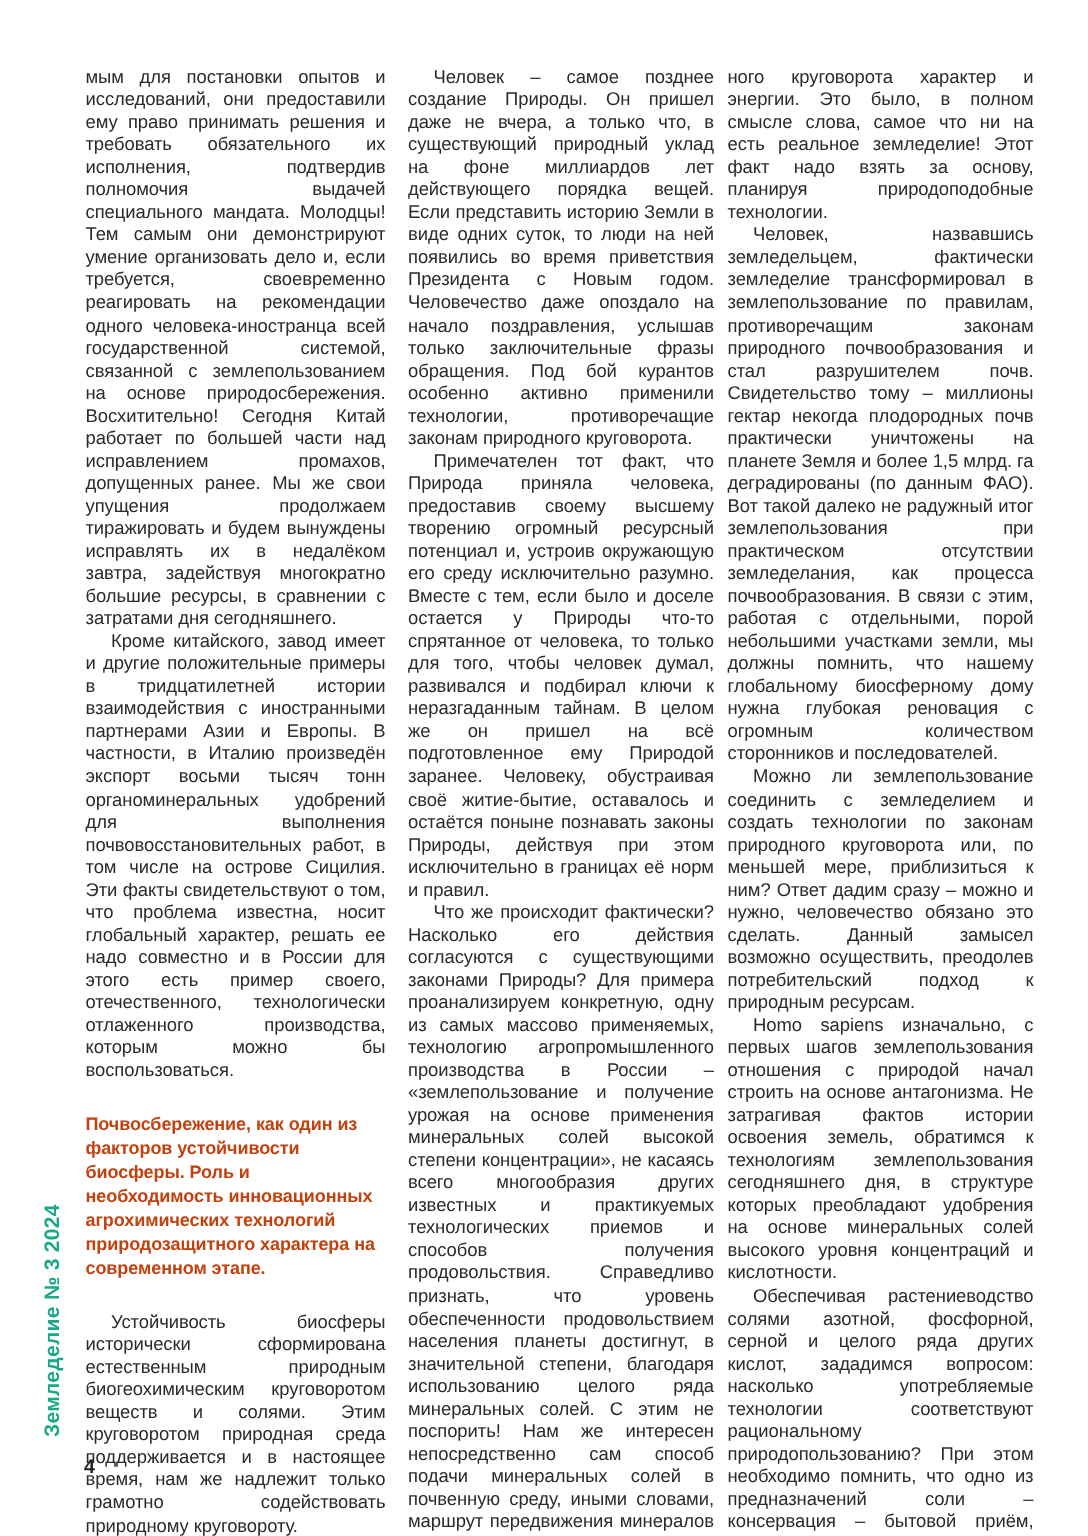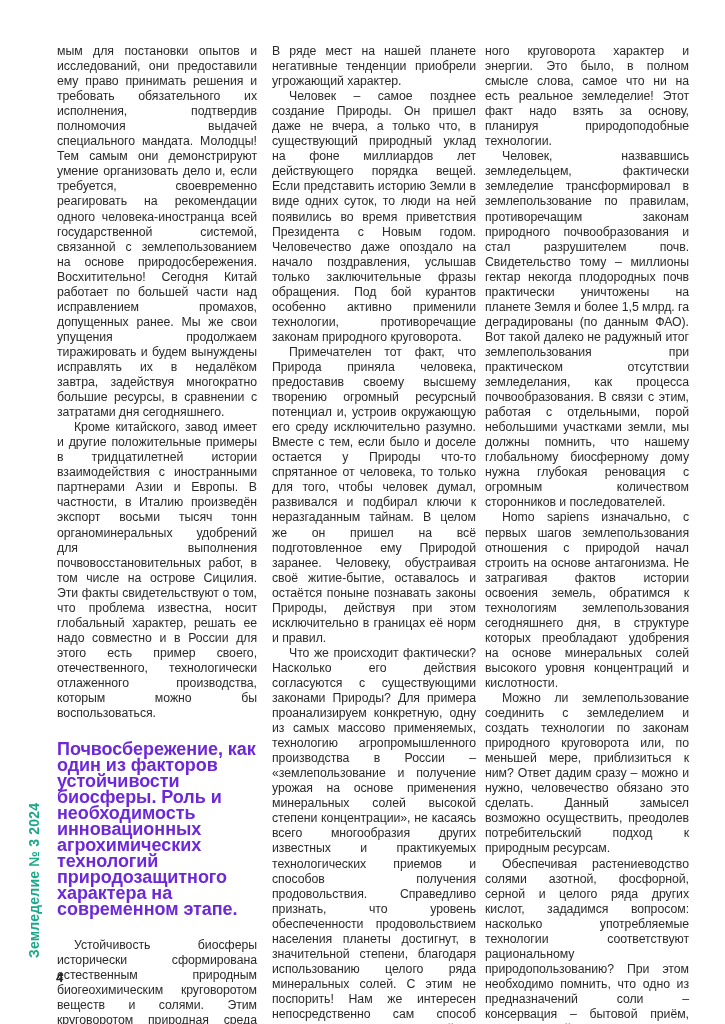--- a/index.html
+++ b/index.html
@@ -6,48 +6,47 @@
   body { width:725px; height:1024px; position:relative; overflow:hidden;
          font-family:"Liberation Sans", sans-serif; color:#2a2a2a; }
   .col { position:absolute; top:44px; font-size:12.3px; line-height:15.05px;
          text-align:justify; letter-spacing:-0.05px; }
   .col p { margin:0; text-indent:0; }
   .col p.ind { text-indent:17px; }
   #col1 { left:57px; width:200px; }
   #col2 { left:272px; width:204px; }
   #col3 { left:485px; width:204px; }
   .heading { font-weight:bold; text-align:left; margin:20px 0 21px 0 !important;
-             line-height:16px; font-size:18px; color:#6d28d9; }
+             line-height:16px; font-size:12px; color:#c2410c; }
   .vlabel { position:absolute; left:26px; top:958px; transform-origin:0 0;
             transform:rotate(-90deg); color:#1aa88a; font-weight:bold;
             font-size:14px; white-space:nowrap; letter-spacing:0.2px; }
   .pageno { position:absolute; left:56px; top:970px; font-weight:bold;
             font-size:13px; color:#222; }
 </style>
 </head>
 <body>
 
 <div class="col" id="col1">
   <p>мым для постановки опытов и исследований, они предоставили ему право принимать решения и требовать обязательного их исполнения, подтвердив полномочия выдачей специального мандата. Молодцы! Тем самым они демонстрируют умение организовать дело и, если требуется, своевременно реагировать на рекомендации одного человека-иностранца всей государственной системой, связанной с землепользованием на основе природосбережения. Восхитительно! Сегодня Китай работает по большей части над исправлением промахов, допущенных ранее. Мы же свои упущения продолжаем тиражировать и будем вынуждены исправлять их в недалёком завтра, задействуя многократно большие ресурсы, в сравнении с затратами дня сегодняшнего.</p>
   <p class="ind">Кроме китайского, завод имеет и другие положительные примеры в тридцатилетней истории взаимодействия с иностранными партнерами Азии и Европы. В частности, в Италию произведён экспорт восьми тысяч тонн органоминеральных удобрений для выполнения почвовосстановительных работ, в том числе на острове Сицилия. Эти факты свидетельствуют о том, что проблема известна, носит глобальный характер, решать ее надо совместно и в России для этого есть пример своего, отечественного, технологически отлаженного производства, которым можно бы воспользоваться.</p>
   <p class="heading">Почвосбережение, как один из факторов устойчивости биосферы. Роль и необходимость инновационных агрохимических технологий природозащитного характера на современном этапе.</p>
   <p class="ind">Устойчивость биосферы исторически сформирована естественным природным биогеохимическим круговоротом веществ и солями. Этим круговоротом природная среда поддерживается и в настоящее время, нам же надлежит только грамотно содействовать природному круговороту.</p>
 
 </div>
 
 <div class="col" id="col2">
-  <p>В ряде мест на нашей планете негативные тенденции приобрели угрожающий характер.</p>
   <p class="ind">Человек – самое позднее создание Природы. Он пришел даже не вчера, а только что, в существующий природный уклад на фоне миллиардов лет действующего порядка вещей. Если представить историю Земли в виде одних суток, то люди на ней появились во время приветствия Президента с Новым годом. Человечество даже опоздало на начало поздравления, услышав только заключительные фразы обращения. Под бой курантов особенно активно применили технологии, противоречащие законам природного круговорота.</p>
   <p class="ind">Примечателен тот факт, что Природа приняла человека, предоставив своему высшему творению огромный ресурсный потенциал и, устроив окружающую его среду исключительно разумно. Вместе с тем, если было и доселе остается у Природы что-то спрятанное от человека, то только для того, чтобы человек думал, развивался и подбирал ключи к неразгаданным тайнам. В целом же он пришел на всё подготовленное ему Природой заранее. Человеку, обустраивая своё житие-бытие, оставалось и остаётся поныне познавать законы Природы, действуя при этом исключительно в границах её норм и правил.</p>
   <p class="ind">Что же происходит фактически? Насколько его действия согласуются с существующими законами Природы? Для примера проанализируем конкретную, одну из самых массово применяемых, технологию агропромышленного производства в России – «землепользование и получение урожая на основе применения минеральных солей высокой степени концентрации», не касаясь всего многообразия других известных и практикуемых технологических приемов и способов получения продовольствия. Справедливо признать, что уровень обеспеченности продовольствием населения планеты достигнут, в значительной степени, благодаря использованию целого ряда минеральных солей. С этим не поспорить! Нам же интересен непосредственно сам способ подачи минеральных солей в почвенную среду, иными словами, маршрут передвижения минералов к растительной клетке, где и происходит биосинтез.</p>
 
 </div>
 
 <div class="col" id="col3">
   <p>ного круговорота характер и энергии. Это было, в полном смысле слова, самое что ни на есть реальное земледелие! Этот факт надо взять за основу, планируя природоподобные технологии.</p>
   <p class="ind">Человек, назвавшись земледельцем, фактически земледелие трансформировал в землепользование по правилам, противоречащим законам природного почвообразования и стал разрушителем почв. Свидетельство тому – миллионы гектар некогда плодородных почв практически уничтожены на планете Земля и более 1,5 млрд. га деградированы (по данным ФАО). Вот такой далеко не радужный итог землепользования при практическом отсутствии земледелания, как процесса почвообразования. В связи с этим, работая с отдельными, порой небольшими участками земли, мы должны помнить, что нашему глобальному биосферному дому нужна глубокая реновация с огромным количеством сторонников и последователей.</p>
+  <p class="ind">Можно ли землепользование соединить с земледелием и создать технологии по законам природного круговорота или, по меньшей мере, приблизиться к ним? Ответ дадим сразу – можно и нужно, человечество обязано это сделать. Данный замысел возможно осуществить, преодолев потребительский подход к природным ресурсам.</p>
   <p class="ind">Homo sapiens изначально, с первых шагов землепользования отношения с природой начал строить на основе антагонизма. Не затрагивая фактов истории освоения земель, обратимся к технологиям землепользования сегодняшнего дня, в структуре которых преобладают удобрения на основе минеральных солей высокого уровня концентраций и кислотности.</p>
-  <p class="ind">Можно ли землепользование соединить с земледелием и создать технологии по законам природного круговорота или, по меньшей мере, приблизиться к ним? Ответ дадим сразу – можно и нужно, человечество обязано это сделать. Данный замысел возможно осуществить, преодолев потребительский подход к природным ресурсам.</p>
   <p class="ind">Обеспечивая растениеводство солями азотной, фосфорной, серной и целого ряда других кислот, зададимся вопросом: насколько употребляемые технологии соответствуют рациональному природопользованию? При этом необходимо помнить, что одно из предназначений соли – консервация – бытовой приём, уничтожающий живую клетку методом обезвоживания (известная реакция клеточной мембраны на водные растворы повышенной концентрации). Наша же цель при использовании удобрений иного характера – дать импульс и развитие живому организму, а не приостановить его существование. Принцип влияния на клеточную мембрану остаётся неизменным, в независимости от того, какая соль будет в растворе – NaCl или любая другая минеральная составляющая. Соль по своей сути – и «белое золото», и «белая смерть». При таком разбросе в характеристике, в этом безмерном диапазоне необходимо найти оптимальный уровень</p>
 </div>
 
 <div class="vlabel" style="color: rgb(26, 168, 138);">Земледелие № 3 2024</div>
 <div class="pageno">4</div>
 
 </body></html>

